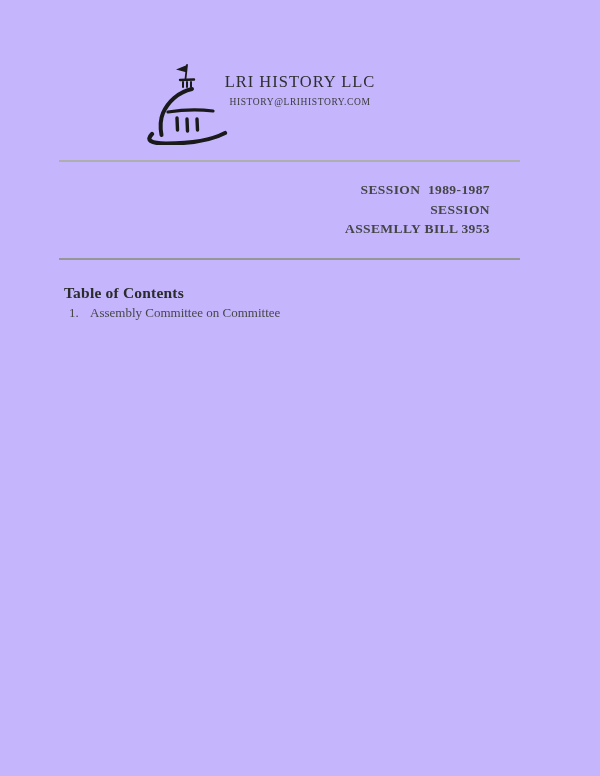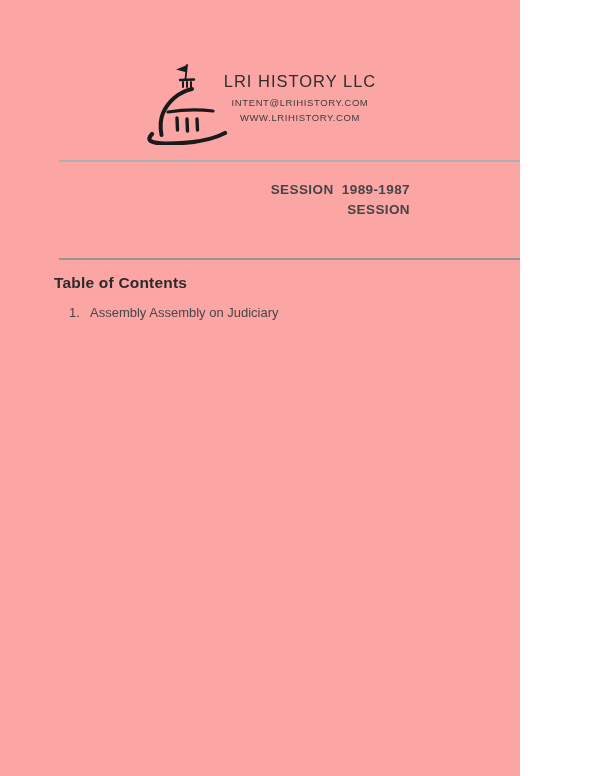--- a/index.html
+++ b/index.html
@@ -2,25 +2,25 @@
 <html><head>
 <meta charset="utf-8">
 <style>
   html, body {
     margin: 0;
     padding: 0;
     background: #ffffff;
   }
   .page {
     position: relative;
-    width: 520px;
+    width: 600px;
     height: 776px;
-    background: #fca5a5;
+    background: #c4b5fd;
     overflow: hidden;
-    font-family: Liberation Sans, sans-serif;
+    font-family: Liberation Serif, serif;
   }
 
   
   .logo {
     position: absolute;
     left: 140px;
     top: 59px;
     width: 92px;
     height: 86px;
   }
@@ -78,21 +78,21 @@
   }
   .session-line {
     white-space: pre;
   }
 
   
   .toc-heading {
     position: absolute;
     left: 54px;
     top: 274px;
-    margin: 0;
+    margin: 10px;
     font-size: 15.5px;
     line-height: 18px;
     font-weight: bold;
     letter-spacing: 0.2px;
     color: #2b2b2b;
     text-align: center;
   }
   .toc-item {
     position: absolute;
     left: 69px;
@@ -131,32 +131,32 @@
       <path d="M 37,59 L 37.5,71" stroke-width="3.4"></path>
       <path d="M 47,60 L 47.5,72" stroke-width="3.4"></path>
       <path d="M 57,60 L 57.5,71" stroke-width="3.4"></path>
 
       <path d="M 12,75 C 6,81 10,84.5 26,84.5 C 52,84.5 72,81 85,74" stroke-width="4.2"></path>
     </g>
   </svg>
 
   <div class="company-name">LRI HISTORY LLC</div>
   <div class="contact-block">
-    <div>INTENT@LRIHISTORY.COM</div>
-    <div>WWW.LRIHISTORY.COM</div>
+    <div>HISTORY@LRIHISTORY.COM</div>
   </div>
 
   <div class="rule rule-top"></div>
 
   <div class="session-block">
     <div class="session-line">SESSION  1989-1987</div>
     <div class="session-line">SESSION</div>
+    <div class="session-line">ASSEMLLY BILL 3953</div>
   </div>
 
   <div class="rule rule-bottom"></div>
 
   <h2 class="toc-heading">Table of Contents</h2>
   <div class="toc-item">
     <span class="toc-num">1.</span>
-    <span class="toc-label">Assembly Assembly on Judiciary</span>
+    <span class="toc-label">Assembly Committee on Committee</span>
   </div>
 
 </div>
 
 </body></html>

